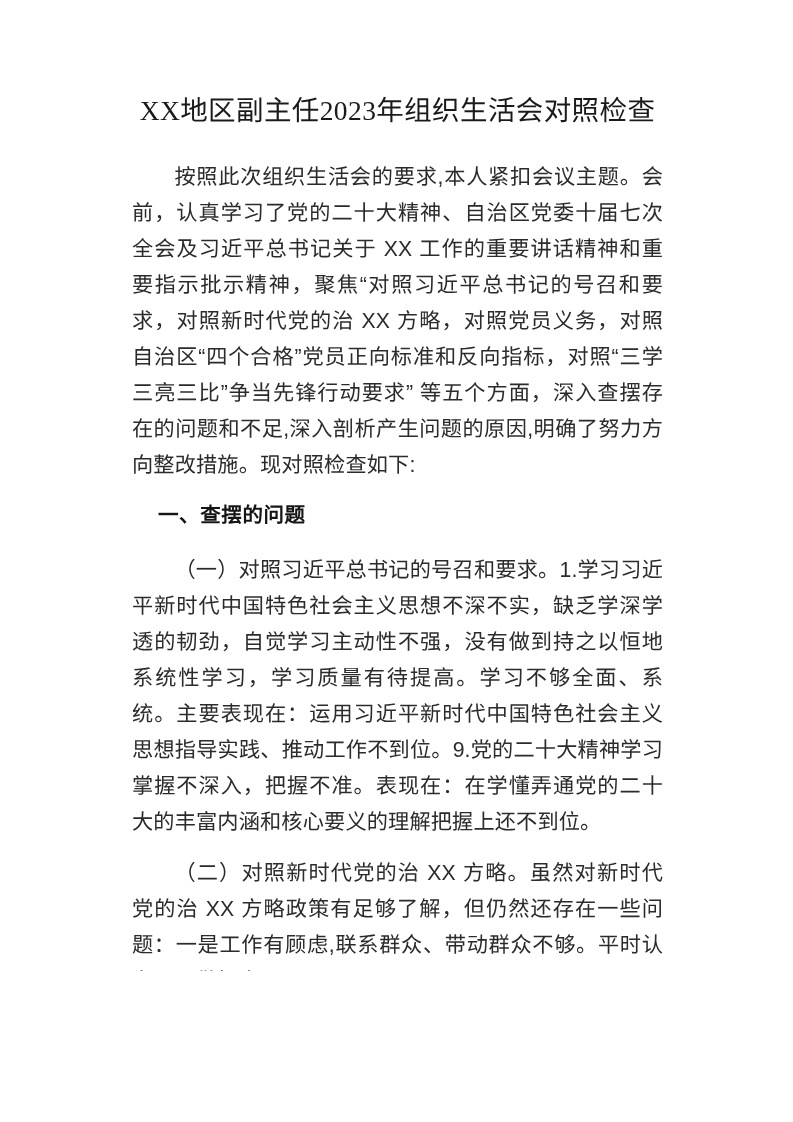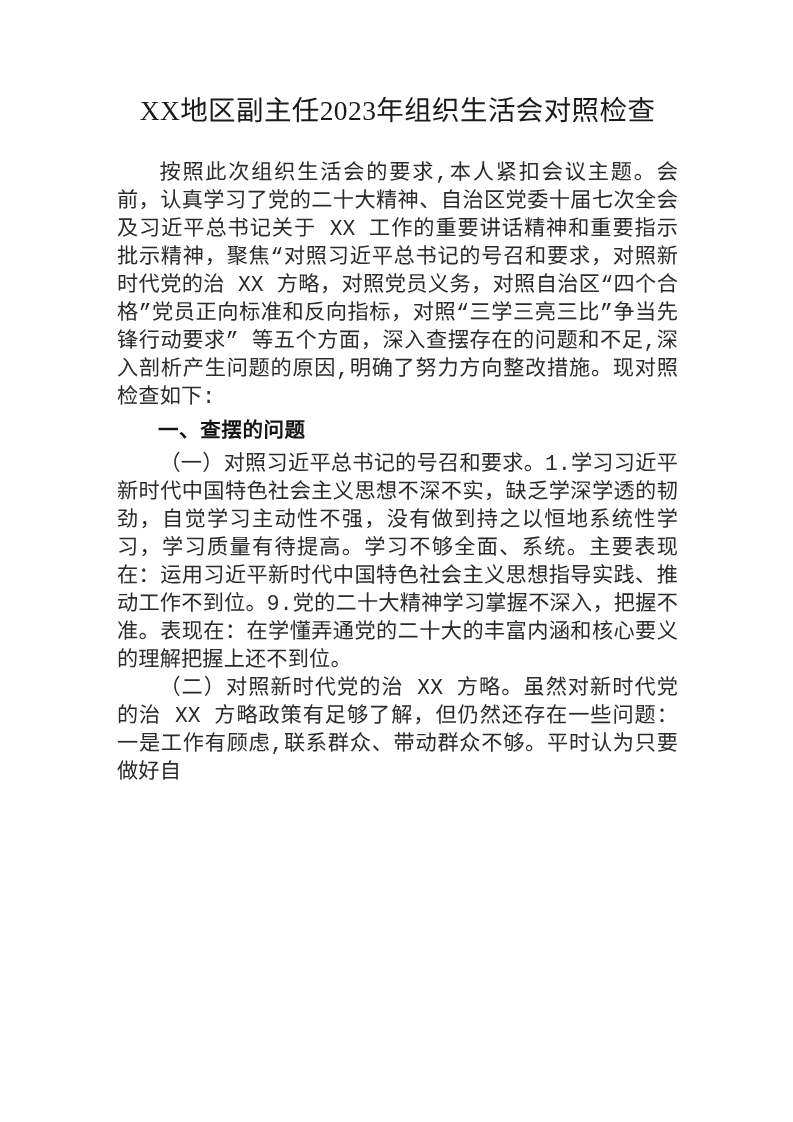--- a/index.html
+++ b/index.html
@@ -49,35 +49,35 @@
     display: block;
     white-space: nowrap;
   }
 
   
   .body-block {
     margin-top: 26px;
   }
 
   p.para {
-    margin: 0;
-    font-family: Liberation Mono, monospace;
+    margin: 15px;
+    font-family: Liberation Sans, sans-serif;
     font-size: 21.2px;
-    line-height: 28px;
+    line-height: 36px;
     text-align: justify;
     text-justify: inter-character;
     text-indent: 2em;
     color: #2b2b2b;
     letter-spacing: 0.15px;
     word-break: break-all;
   }
 
   h2.section-heading {
     margin: 0;
-    font-family: Liberation Sans, sans-serif;
+    font-family: Liberation Mono, monospace;
     font-weight: 700;
     font-size: 20.5px;
     line-height: 38.6px;
     text-indent: 2em;
     letter-spacing: 0.6px;
     color: #151515;
     text-align: left;
   }
 </style>
 </head>

